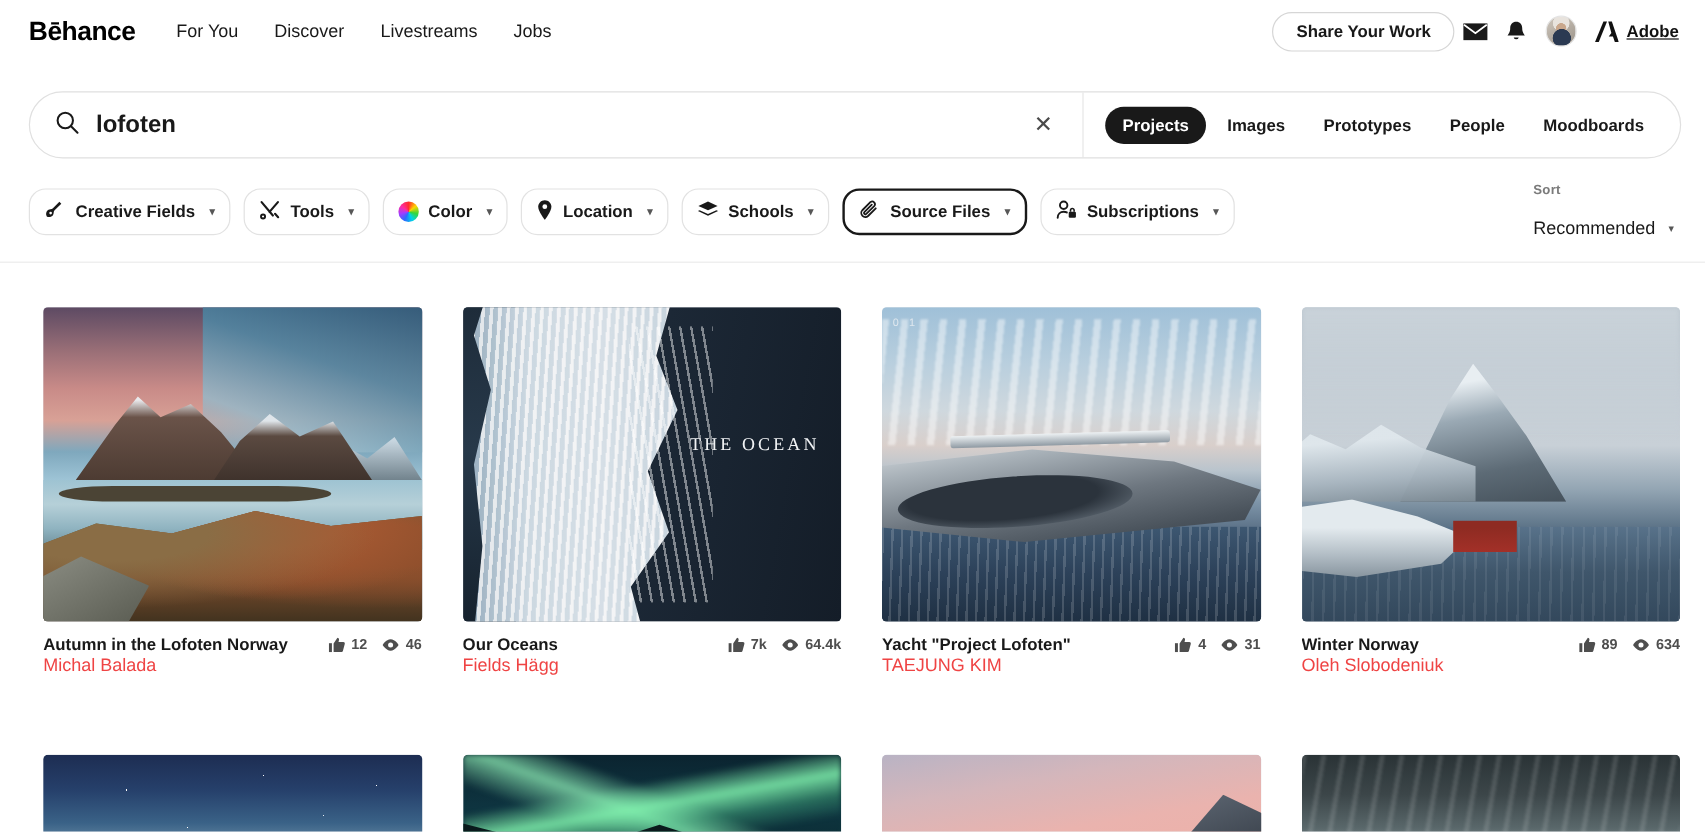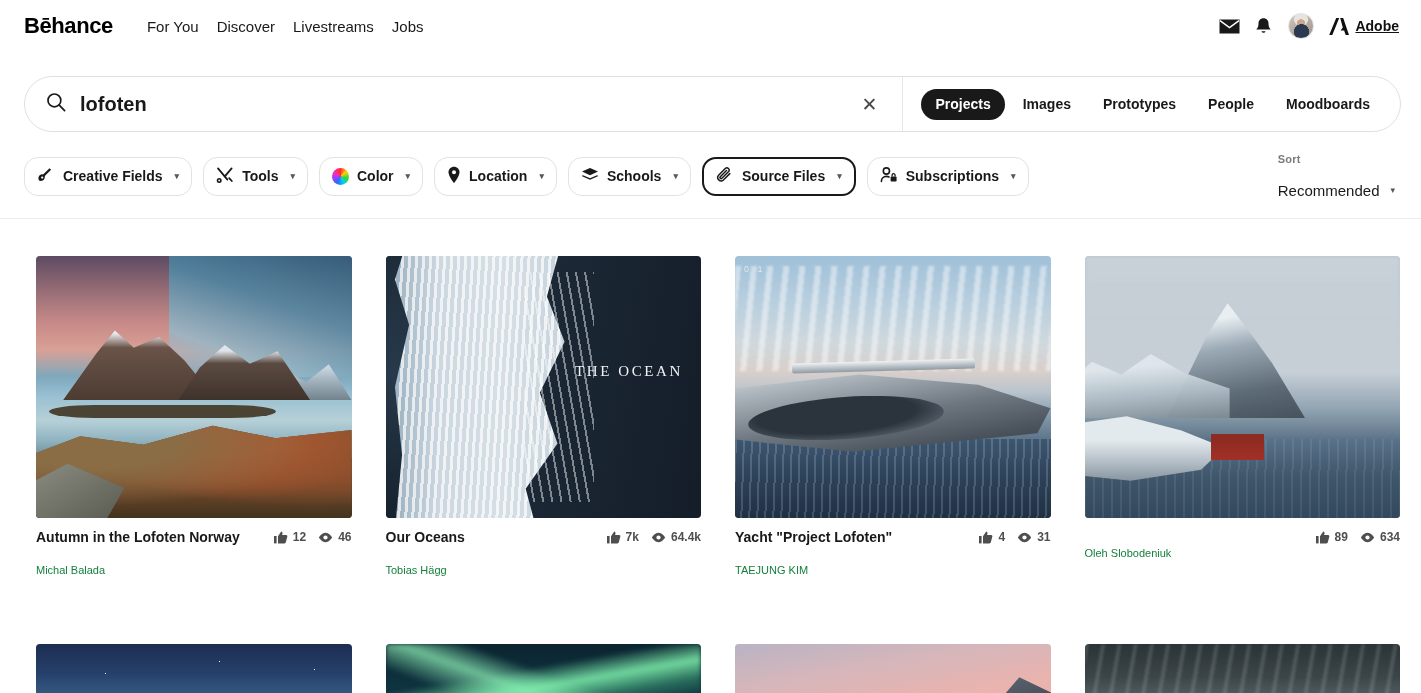--- a/index.html
+++ b/index.html
@@ -20,21 +20,21 @@
     background: #fff;
   }
   .brand {
     font-size: 22px;
     font-weight: 700;
     letter-spacing: -0.4px;
     color: #000;
     margin-right: 34px;
     white-space: nowrap;
   }
-  .navlinks { display: flex; align-items: center; gap: 18px; }
+  .navlinks { display: flex; align-items: center; gap: 30px; }
   .navlink {
     font-size: 15px;
     color: #191919;
     white-space: nowrap;
     cursor: pointer;
   }
   .nav-right {
     margin-left: auto;
     display: flex;
     align-items: center;
@@ -230,24 +230,24 @@
     font-size: 14px;
     font-weight: 700;
     color: #191919;
     line-height: 17px;
     white-space: nowrap;
     overflow: hidden;
     text-overflow: ellipsis;
     cursor: pointer;
   }
   .proj-owner {
-    font-size: 11px;
-    color: #15803d;
+    font-size: 15px;
+    color: #ef4444;
     line-height: 16px;
-    margin-top: 16px;
+    margin-top: 1px;
     cursor: pointer;
   }
   .stats {
     display: flex;
     align-items: center;
     gap: 12px;
     margin-left: 10px;
     padding-top: 1px;
     flex: none;
   }
@@ -462,20 +462,21 @@
 <div class="topnav">
   <div class="brand">Bēhance</div>
   <div class="navlinks">
     <div class="navlink">For You</div>
     <div class="navlink">Discover</div>
     <div class="navlink">Livestreams</div>
     <div class="navlink">Jobs</div>
   </div>
 
   <div class="nav-right">
+    <div class="share-btn">Share Your Work</div>
 
     <div class="icon-btn">
       <svg width="21" height="15" viewBox="0 0 21 15" aria-hidden="true">
         <rect x="0.5" y="0.5" width="20" height="14" fill="#191919"></rect>
         <path d="M1 1.6 L10.5 8.6 L20 1.6" fill="none" stroke="#ffffff" stroke-width="1.5"></path>
       </svg>
     </div>
 
     <div class="icon-btn">
       <svg width="17" height="19" viewBox="0 0 17 19" aria-hidden="true">
@@ -650,21 +651,21 @@
       <div class="art art-ocean">
         <div class="deep"></div>
           <div class="foam"></div>
           <div class="spray"></div>
       </div>
       <div class="ocean-text">THE OCEAN</div>
     </div>
     <div class="meta">
       <div class="meta-text">
         <div class="proj-title">Our Oceans</div>
-        <div class="proj-owner">Tobias Hägg</div>
+        <div class="proj-owner">Fields Hägg</div>
       </div>
       <div class="stats">
         <div class="stat">
           <svg width="14" height="13" viewBox="0 0 14 13" aria-hidden="true">
             <rect x="0" y="5" width="2.6" height="7.4" fill="#4e4e4e"></rect>
             <path d="M4 12.4V5.2L7.2.4c1 .1 1.5.9 1.3 2L8.1 4h4c.9 0 1.5.8 1.2 1.7l-1.5 5.6c-.2.7-.6 1.1-1.4 1.1z" fill="#4e4e4e"></path>
           </svg>
           <span>7k</span>
         </div>
         <div class="stat">
@@ -719,20 +720,21 @@
         <div class="fog"></div>
           <div class="peak"></div>
           <div class="ridge"></div>
         <div class="water2"></div>
           <div class="shore"></div>
           <div class="cabin"></div>
       </div>
     </div>
     <div class="meta">
       <div class="meta-text">
+        <div class="proj-title">Winter Norway</div>
         <div class="proj-owner">Oleh Slobodeniuk</div>
       </div>
       <div class="stats">
         <div class="stat">
           <svg width="14" height="13" viewBox="0 0 14 13" aria-hidden="true">
             <rect x="0" y="5" width="2.6" height="7.4" fill="#4e4e4e"></rect>
             <path d="M4 12.4V5.2L7.2.4c1 .1 1.5.9 1.3 2L8.1 4h4c.9 0 1.5.8 1.2 1.7l-1.5 5.6c-.2.7-.6 1.1-1.4 1.1z" fill="#4e4e4e"></path>
           </svg>
           <span>89</span>
         </div>

